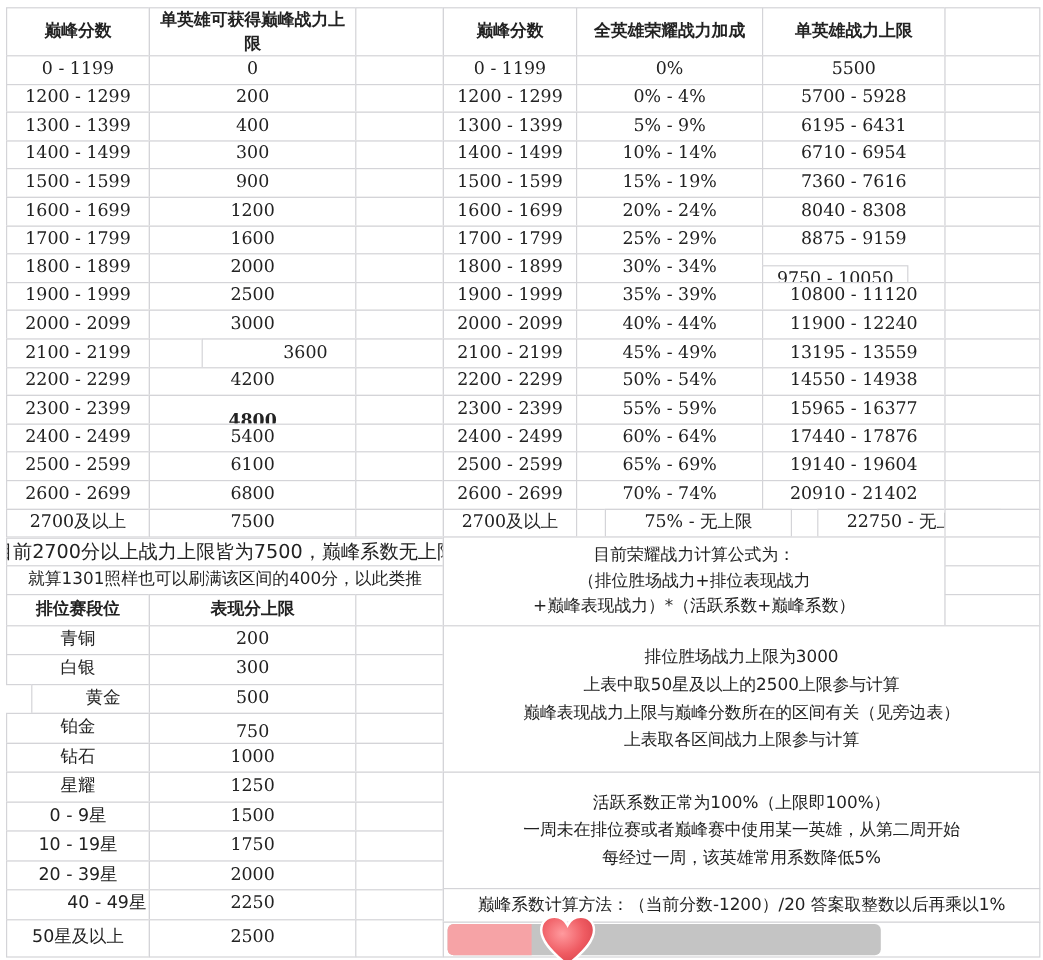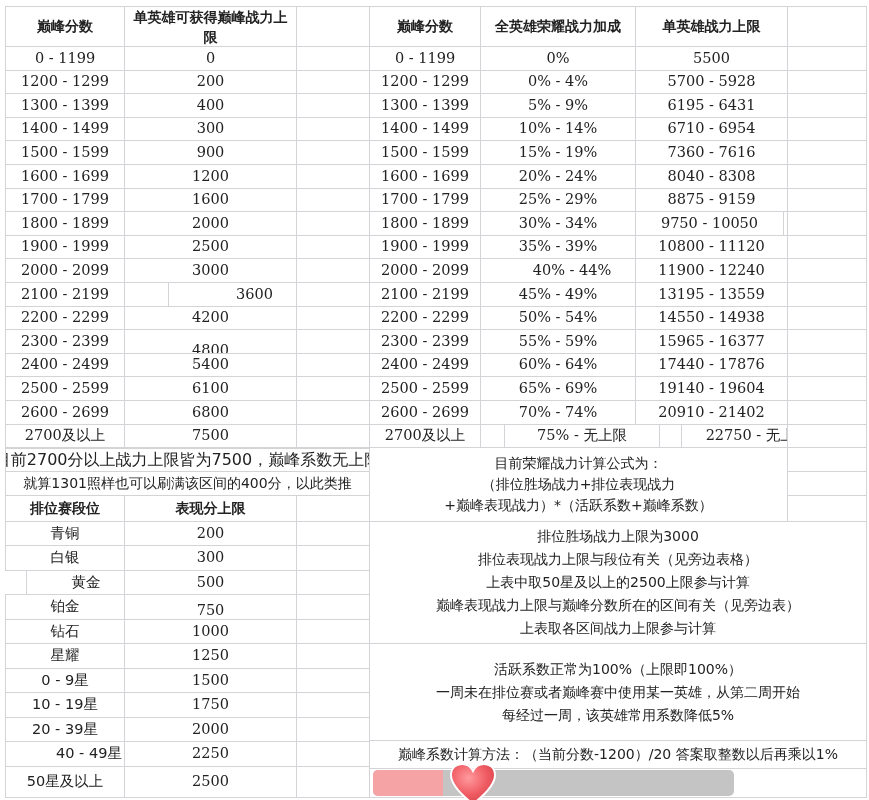--- a/index.html
+++ b/index.html
@@ -74,21 +74,21 @@
       <div class="cell" style="left:5px;top:258px;width:120px;height:25px;">2000 - 2099</div>
       <div class="cell" style="left:124px;top:258px;width:173px;height:25px;">3000</div>
       <div class="cell" style="left:296px;top:258px;width:74px;height:25px;"></div>
       <div class="cell" style="left:5px;top:282px;width:120px;height:25px;">2100 - 2199</div>
       <div class="cell" style="left:124px;top:282px;width:173px;height:25px;margin-left:44px;">3600</div>
       <div class="cell" style="left:296px;top:282px;width:74px;height:25px;"></div>
       <div class="cell" style="left:5px;top:306px;width:120px;height:24px;">2200 - 2299</div>
       <div class="cell" style="left:124px;top:306px;width:173px;height:24px;">4200</div>
       <div class="cell" style="left:296px;top:306px;width:74px;height:24px;"></div>
       <div class="cell" style="left:5px;top:329px;width:120px;height:25px;">2300 - 2399</div>
-      <div class="cell" style="left:124px;top:329px;width:173px;height:43px;">4800</div>
+      <div class="cell" style="left:124px;top:329px;width:173px;height:43px;font-weight:bold;">4800</div>
       <div class="cell" style="left:296px;top:329px;width:74px;height:25px;"></div>
       <div class="cell" style="left:5px;top:353px;width:120px;height:24px;">2400 - 2499</div>
       <div class="cell" style="left:124px;top:353px;width:173px;height:24px;">5400</div>
       <div class="cell" style="left:296px;top:353px;width:74px;height:24px;"></div>
       <div class="cell" style="left:5px;top:376px;width:120px;height:25px;">2500 - 2599</div>
       <div class="cell" style="left:124px;top:376px;width:173px;height:25px;">6100</div>
       <div class="cell" style="left:296px;top:376px;width:74px;height:25px;"></div>
       <div class="cell" style="left:5px;top:400px;width:120px;height:25px;">2600 - 2699</div>
       <div class="cell" style="left:124px;top:400px;width:173px;height:25px;">6800</div>
       <div class="cell" style="left:296px;top:400px;width:74px;height:25px;"></div>
@@ -127,28 +127,28 @@
       <div class="cell" style="left:369px;top:164px;width:112px;height:25px;">1600 - 1699</div>
       <div class="cell" style="left:480px;top:164px;width:156px;height:25px;">20% - 24%</div>
       <div class="cell" style="left:635px;top:164px;width:153px;height:25px;">8040 - 8308</div>
       <div class="cell" style="left:787px;top:164px;width:80px;height:25px;"></div>
       <div class="cell" style="left:369px;top:188px;width:112px;height:24px;">1700 - 1799</div>
       <div class="cell" style="left:480px;top:188px;width:156px;height:24px;">25% - 29%</div>
       <div class="cell" style="left:635px;top:188px;width:153px;height:24px;">8875 - 9159</div>
       <div class="cell" style="left:787px;top:188px;width:80px;height:24px;"></div>
       <div class="cell" style="left:369px;top:211px;width:112px;height:25px;">1800 - 1899</div>
       <div class="cell" style="left:480px;top:211px;width:156px;height:25px;">30% - 34%</div>
-      <div class="cell" style="left:635px;top:211px;width:149px;height:25px;">9750 - 10050</div>
+      <div class="cell" style="left:635px;top:221px;width:122px;height:25px;">9750 - 10050</div>
       <div class="cell" style="left:787px;top:211px;width:80px;height:25px;"></div>
       <div class="cell" style="left:369px;top:235px;width:112px;height:24px;">1900 - 1999</div>
       <div class="cell" style="left:480px;top:235px;width:156px;height:24px;">35% - 39%</div>
       <div class="cell" style="left:635px;top:235px;width:153px;height:24px;">10800 - 11120</div>
       <div class="cell" style="left:787px;top:235px;width:80px;height:24px;"></div>
       <div class="cell" style="left:369px;top:258px;width:112px;height:25px;">2000 - 2099</div>
-      <div class="cell" style="left:480px;top:258px;width:184px;height:25px;">40% - 44%</div>
+      <div class="cell" style="left:480px;top:258px;width:156px;height:25px;">40% - 44%</div>
       <div class="cell" style="left:635px;top:258px;width:153px;height:25px;">11900 - 12240</div>
       <div class="cell" style="left:787px;top:258px;width:80px;height:25px;"></div>
       <div class="cell" style="left:369px;top:282px;width:112px;height:25px;">2100 - 2199</div>
       <div class="cell" style="left:480px;top:282px;width:156px;height:25px;">45% - 49%</div>
       <div class="cell" style="left:635px;top:282px;width:153px;height:25px;">13195 - 13559</div>
       <div class="cell" style="left:787px;top:282px;width:80px;height:25px;"></div>
       <div class="cell" style="left:369px;top:306px;width:112px;height:24px;">2200 - 2299</div>
       <div class="cell" style="left:480px;top:306px;width:156px;height:24px;">50% - 54%</div>
       <div class="cell" style="left:635px;top:306px;width:153px;height:24px;">14550 - 14938</div>
       <div class="cell" style="left:787px;top:306px;width:80px;height:24px;"></div>
@@ -223,21 +223,20 @@
   <span>目前荣耀战力计算公式为：</span>
   <span>（排位胜场战力+排位表现战力</span>
   <span>+巅峰表现战力）*（活跃系数+巅峰系数）</span>
 </div>
 <div class="cell" style="left:787px;top:447px;width:80px;height:25px;"></div>
 <div class="cell" style="left:787px;top:471px;width:80px;height:25px;"></div>
 <div class="cell" style="left:787px;top:495px;width:80px;height:27px;"></div>
 
 <div class="block" style="left:369px;top:521px;width:498px;height:123px;">
   <span>排位胜场战力上限为3000</span>
-  <span>排位表现战力上限与段位有关（见旁边表格）</span>
   <span>上表中取50星及以上的2500上限参与计算</span>
   <span>巅峰表现战力上限与巅峰分数所在的区间有关（见旁边表）</span>
   <span>上表取各区间战力上限参与计算</span>
 </div>
 
 <div class="block" style="left:369px;top:643px;width:498px;height:98px;">
   <span>活跃系数正常为100%（上限即100%）</span>
   <span>一周未在排位赛或者巅峰赛中使用某一英雄，从第二周开始</span>
   <span>每经过一周，该英雄常用系数降低5%</span>
 </div>

